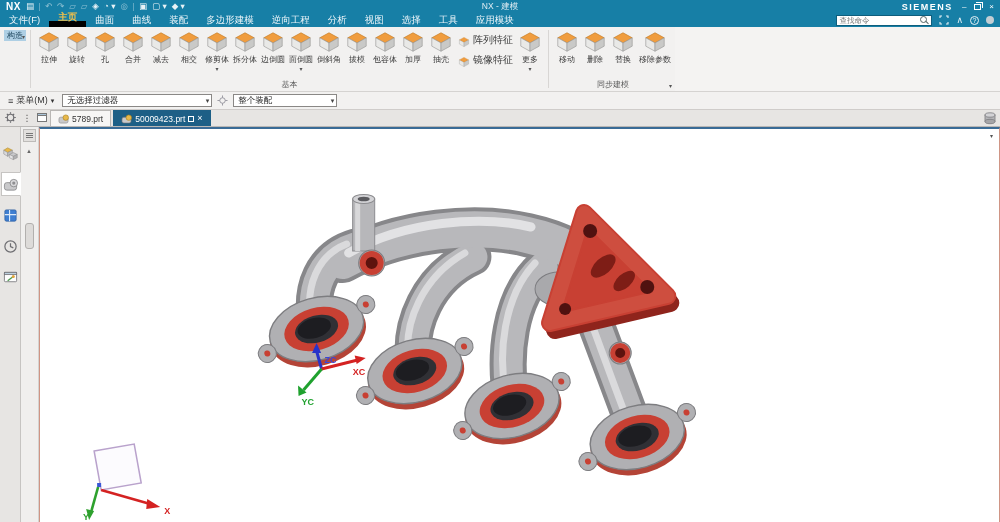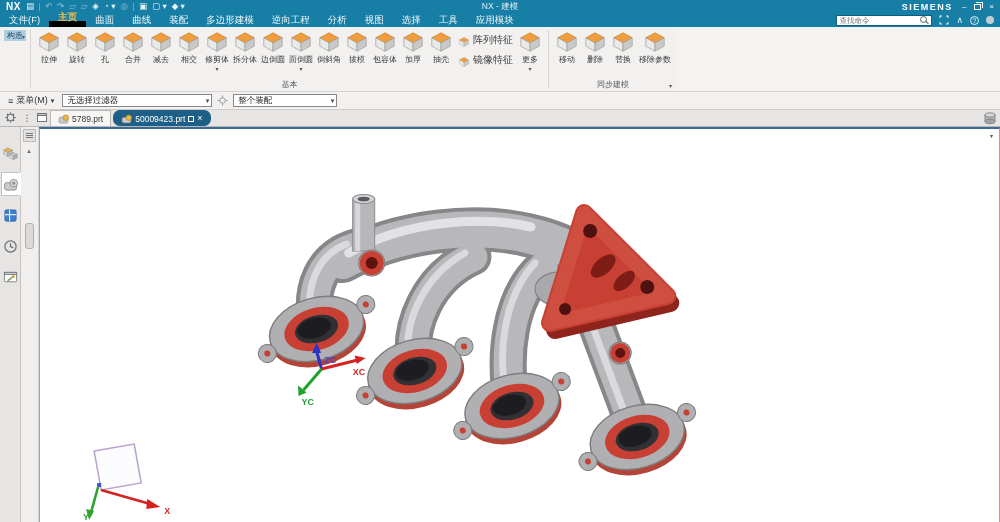--- a/index.html
+++ b/index.html
@@ -60,21 +60,21 @@
   .menu-btn { display:flex; align-items:center; gap:3px; padding:0 3px; }
   .combo { display:flex; align-items:center; background:#fff; border:1px solid #8a8886; height:13px; font-size:8.5px; color:#222; padding:0 2px 0 4px; }
   .combo .cv { flex:1; white-space:nowrap; overflow:hidden; }
   .combo .ca { font-size:7px; color:#444; padding-left:3px; }
   .snap-ic { width:11px; height:11px; opacity:.6; }
 
   
   .tabstrip { height:17px; background:#e7e5e3; display:flex; align-items:flex-end; border-bottom:1px solid #b9b7b5; position:relative; }
   .ts-cell { display:flex; align-items:center; justify-content:center; height:17px; }
   .ftab { height:16px; display:flex; align-items:center; gap:3px; padding:0 7px; font-size:8.5px; color:#333; background:#f7f6f5; border:1px solid #b9b7b5; border-bottom:none; margin-right:2px; cursor:default; }
-  .ftab.active { background:#1d5f86; color:#fff; border-color:#1d5f86;border-radius:7px; }
+  .ftab.active { background:#1d5f86; color:#fff; border-color:#1d5f86; }
   .ftab .part-ic { width:11px; height:10px; }
   .ftab .pin { width:6px; height:6px; border:1px solid #fff; display:inline-block; }
   .ftab .x { font-size:9px; line-height:1; }
   .ts-right { position:absolute; right:3px; top:1px; }
 
   
   .main { display:flex; height:395px; }
   .rail { width:21px; background:#e7e5e3; border-right:1px solid #c6c4c2; display:flex; flex-direction:column; align-items:center; padding-top:14px; gap:7px; }
   .rail-item { width:20px; height:24px; display:flex; align-items:center; justify-content:center; cursor:default; }
   .rail-item svg { width:15px; height:15px; }

